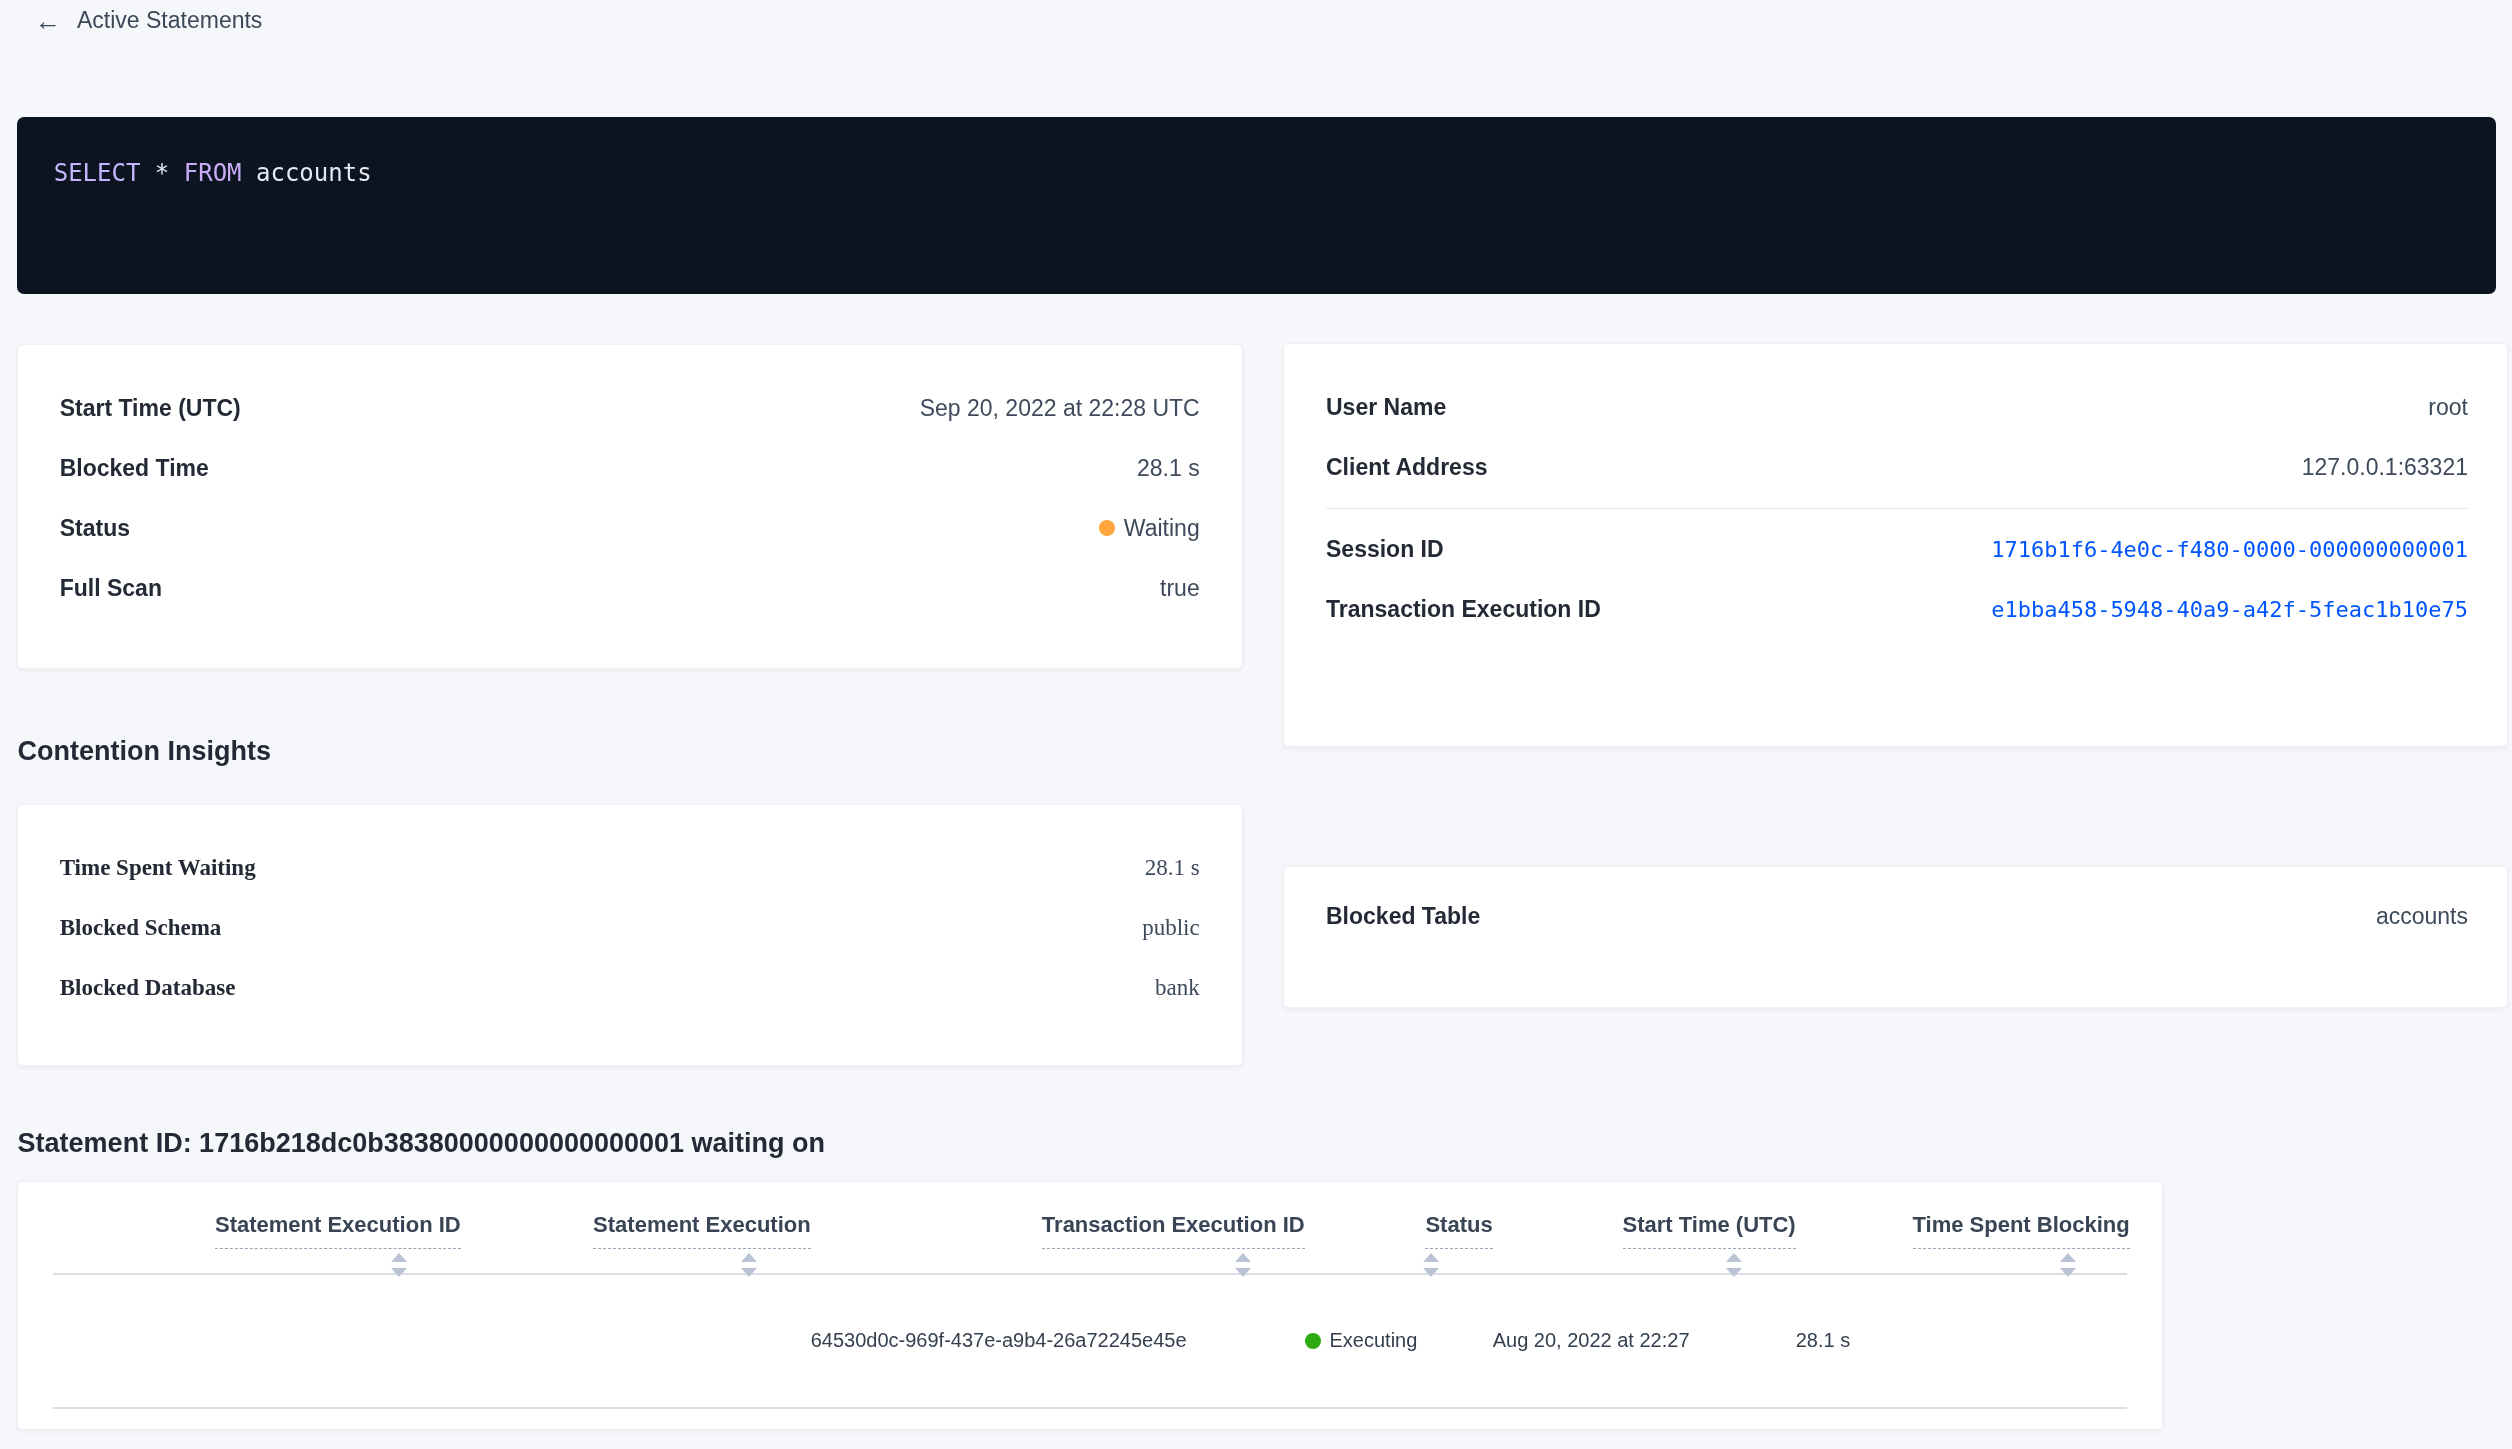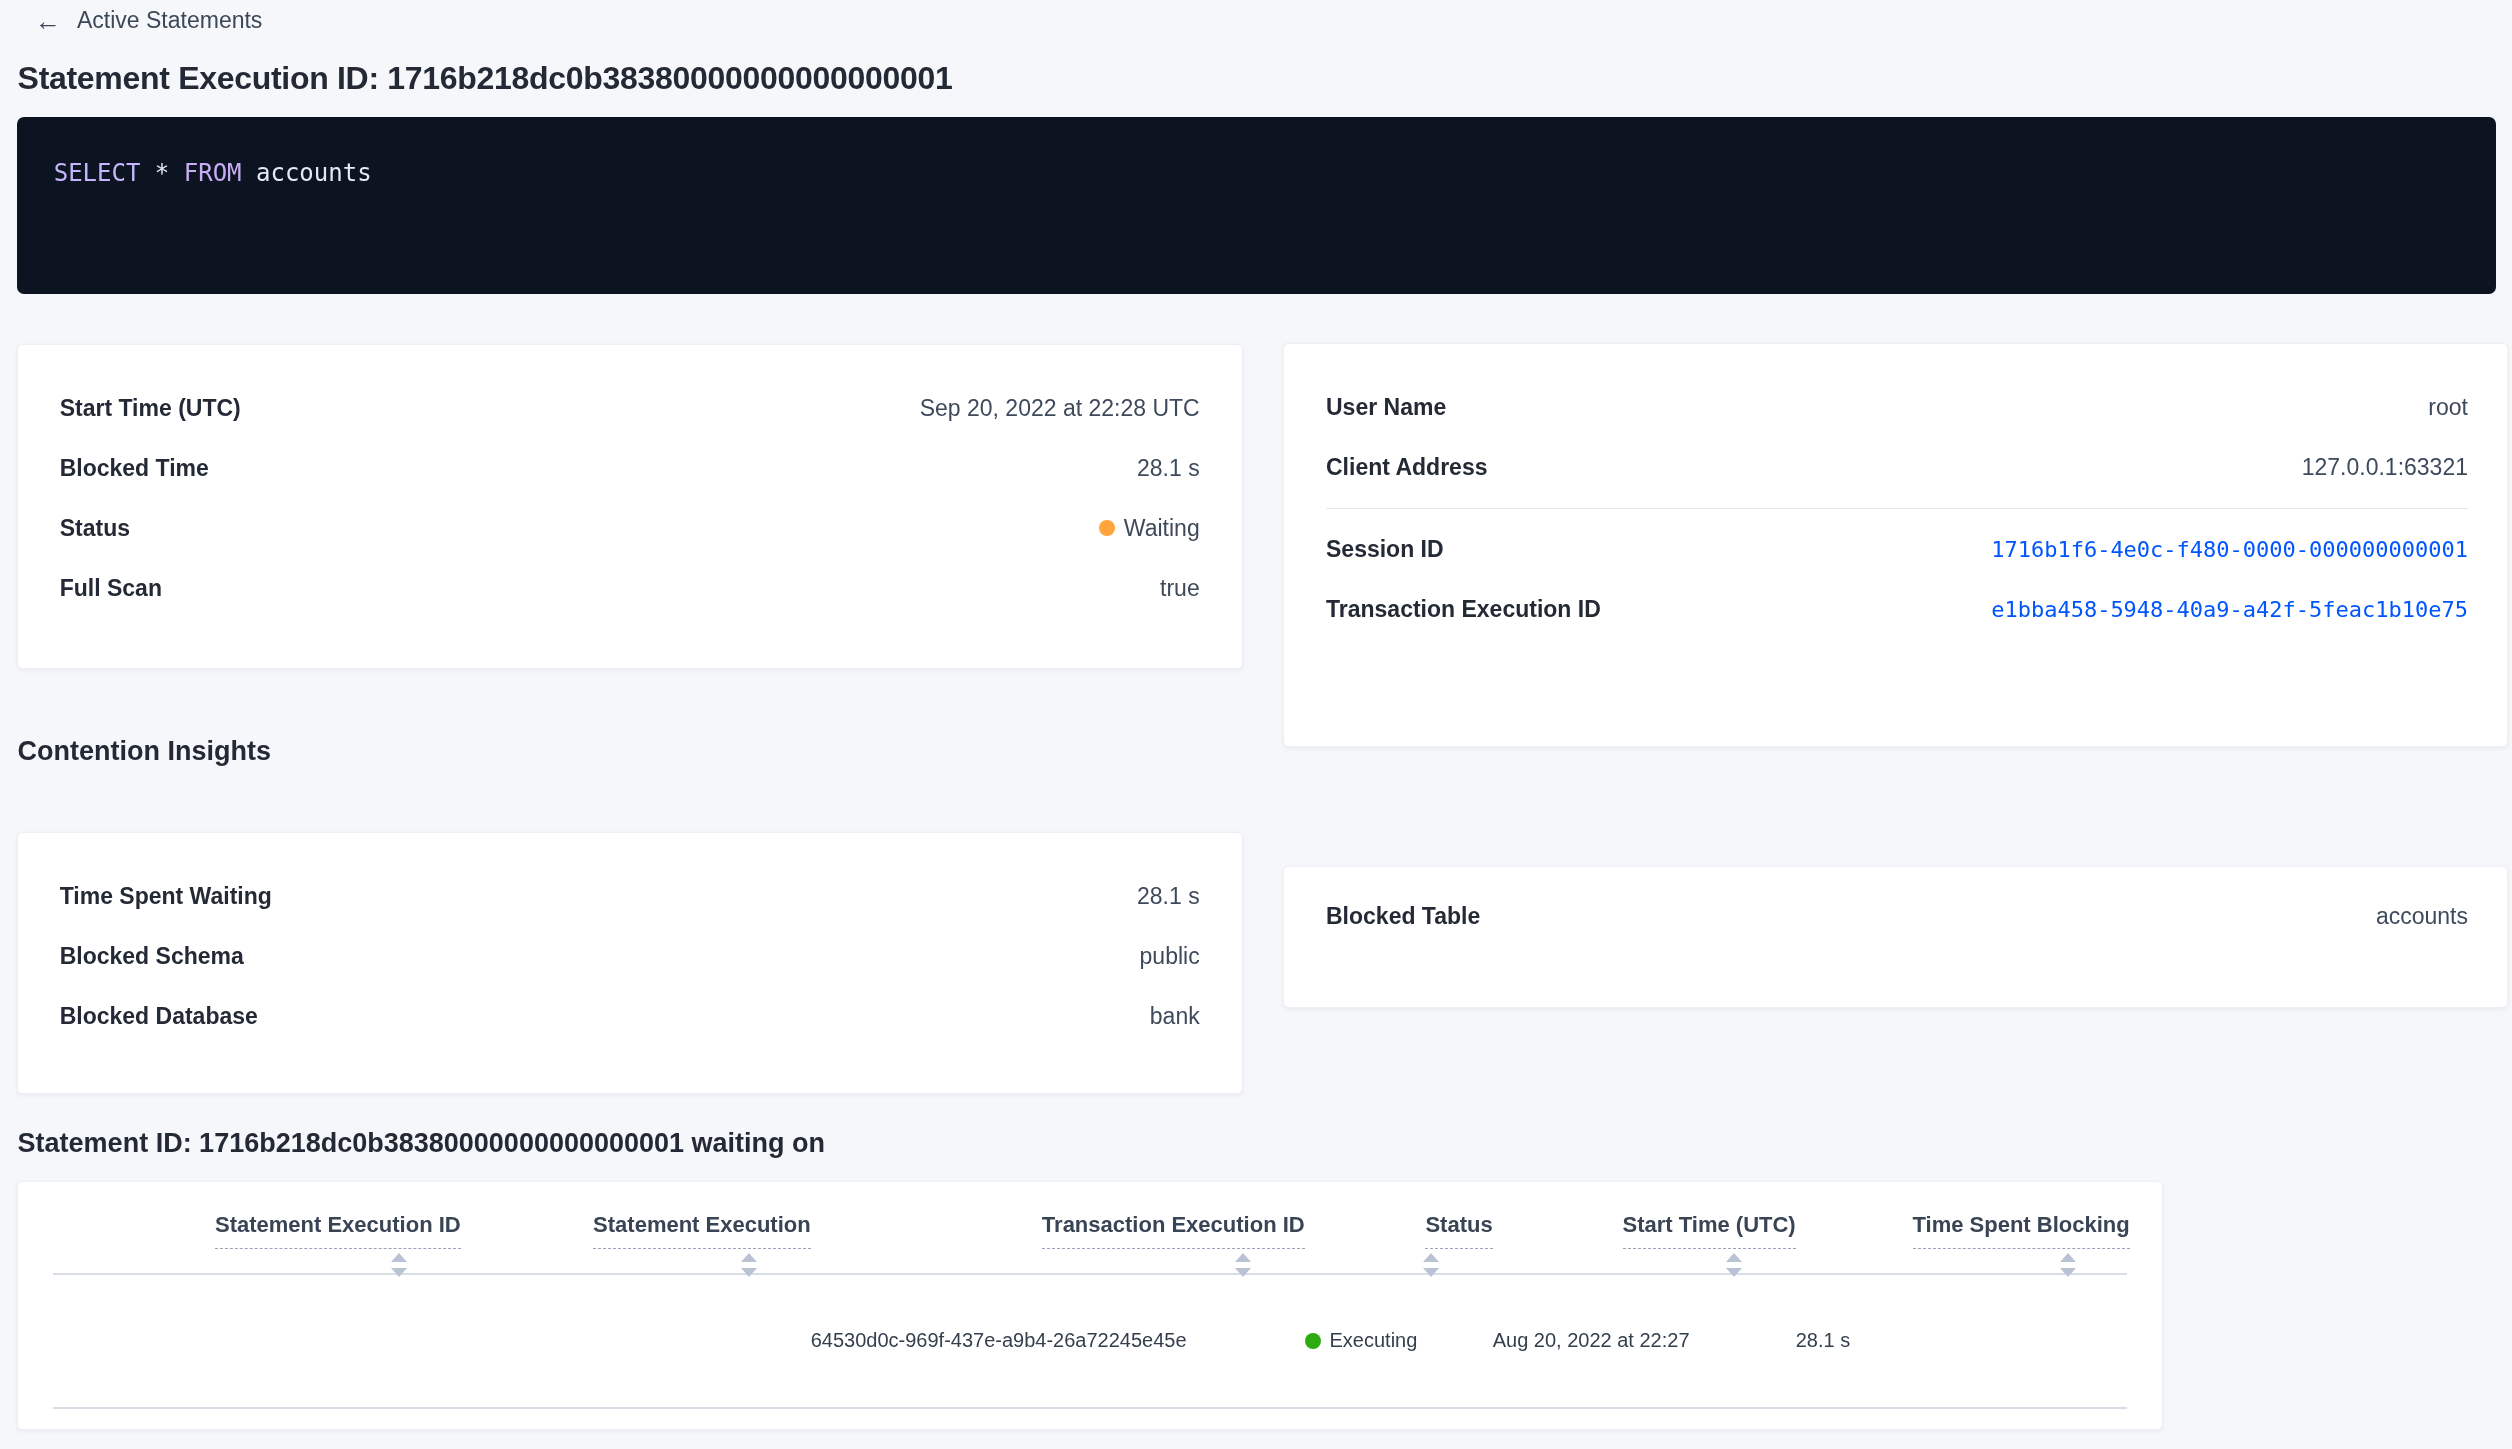--- a/index.html
+++ b/index.html
@@ -37,21 +37,21 @@
   .sql-kw { color:#c8adf4; }
 
   
   .card {
     position:absolute; background:#ffffff; border-radius:5.3px;
     border:0.9px solid #eceff4;
     box-shadow:0 1.8px 4.4px rgba(36,42,53,0.05);
   }
   #card-statement   { left:16.7px;   top:344px; width:1226px; height:325px; padding:33px 42px; }
   #card-session     { left:1283px; top:343px; width:1225px; height:404px; padding:33px 39px 33px 42px; }
-  #card-contention  { left:16.7px;   top:832px; width:1226px; height:262px; padding:33px 42px; }
+  #card-contention  { left:16.7px;   top:804px; width:1226px; height:262px; padding:33px 42px;font-family:Liberation Serif, serif; }
   #card-blocked     { left:1283px; top:866px; width:1225px; height:142px; padding:19.3px 39px 19.3px 42px; }
 
   .kv { display:flex; justify-content:space-between; align-items:center; height:60px; }
   .kv .k { font-size:23px; font-weight:700; color:#242a35; }
   .kv .v { font-size:23px; font-weight:400; color:#3e4a5b; text-align:right; }
   .kv .v.mono-link {
     font-family:"DejaVu Sans Mono", monospace; font-size:22px;
     color:#0055ff; text-decoration:none; cursor:pointer;
   }
   .card-divider { border:none; border-top:0.9px solid #e3e8ef; margin:10.5px 0; }
@@ -93,21 +93,20 @@
 </head>
 <body>
 
 <div class="page">
 
   <a class="back">
     <span class="back-arrow">←</span>
     <span>Active Statements</span>
   </a>
 
-  <h1 class="title">Statement Execution ID: 1716b218dc0b38380000000000000001</h1>
 
   <div class="sqlbox" style="background: rgb(13, 20, 33);"><span class="sql-kw" style="color: #c4b5fd;">SELECT</span><span> * </span><span class="sql-kw" style="color: rgb(200, 173, 244);">FROM</span><span> accounts</span></div>
 
   <div class="card" id="card-statement">
     <div class="kv">
       <span class="k">Start Time (UTC)</span>
       <span class="v">Sep 20, 2022 at 22:28 UTC</span>
     </div>
     <div class="kv">
       <span class="k">Blocked Time</span>

